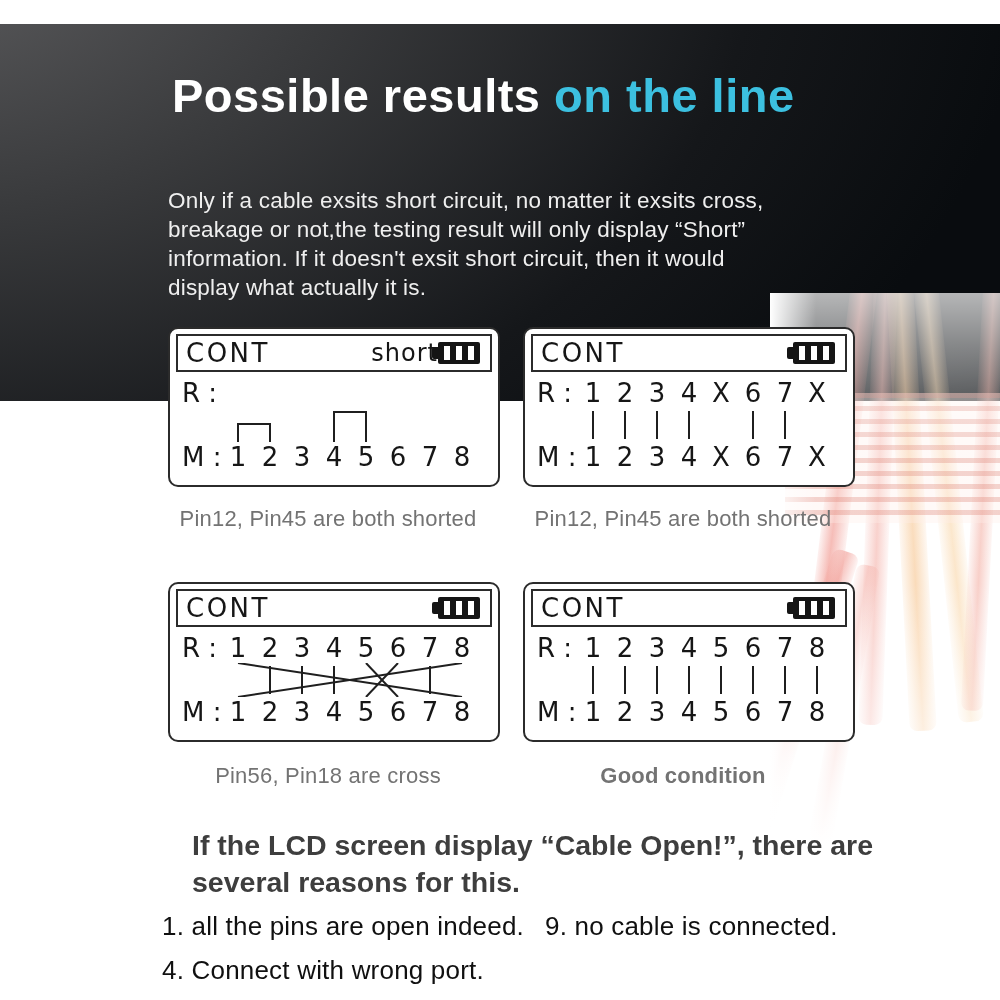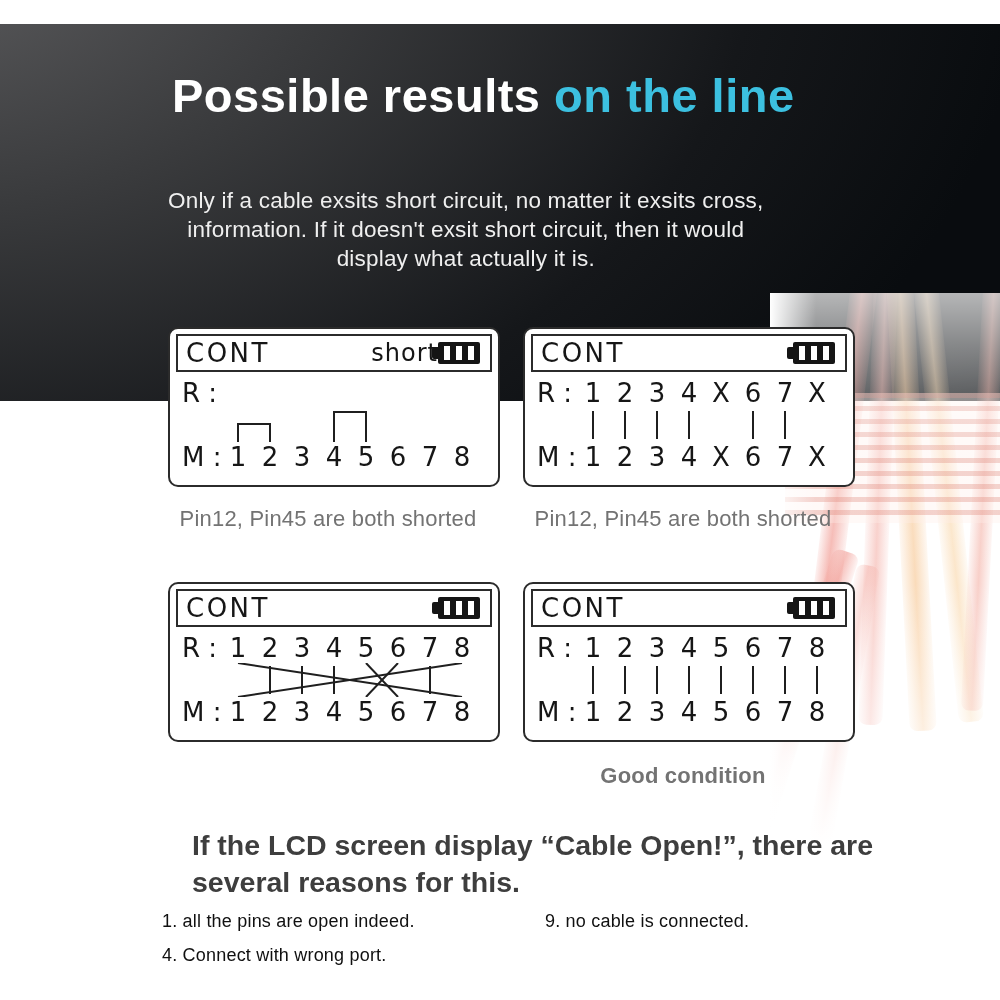--- a/index.html
+++ b/index.html
@@ -22,21 +22,21 @@
   .hero-title{
     position:absolute;left:172px;top:44px;margin:0;
     font-size:47px;font-weight:700;letter-spacing:0.5px;white-space:nowrap;
   }
   .t-main{color:#ffffff;}
   .t-accent{color:#3cc0e0;}
   .hero-par{
     position:absolute;left:168px;top:139px;
     font-size:22.5px;line-height:29px;color:#efefef;letter-spacing:0.2px;
   }
-  .hero-par span{display:block;text-align:center;}
+  .hero-par span{display:block;}
 
   
   .cables{position:absolute;left:770px;top:293px;width:230px;height:580px;overflow:hidden;z-index:0;}
   .cables .stripe{position:absolute;border-radius:8px;}
   .st1{left:55px;top:-12px;width:27px;height:430px;background:linear-gradient(90deg,rgba(238,130,120,.10),rgba(238,130,120,.55) 45%,rgba(238,130,120,.10));transform:rotate(7deg);}
   .st2{left:96px;top:-8px;width:24px;height:440px;background:linear-gradient(90deg,rgba(242,160,150,.08),rgba(242,160,150,.50) 50%,rgba(242,160,150,.08));transform:rotate(2deg);}
   .st3{left:128px;top:-12px;width:27px;height:450px;background:linear-gradient(90deg,rgba(246,190,130,.10),rgba(246,190,130,.55) 50%,rgba(246,190,130,.10));transform:rotate(-3deg);}
   .st4{left:166px;top:-10px;width:25px;height:440px;background:linear-gradient(90deg,rgba(248,205,150,.08),rgba(248,205,150,.50) 50%,rgba(248,205,150,.08));transform:rotate(-6deg);}
   .st5{left:202px;top:-12px;width:22px;height:430px;background:linear-gradient(90deg,rgba(240,150,135,.08),rgba(240,150,135,.45) 50%,rgba(240,150,135,.08));transform:rotate(3deg);}
   .st6{left:8px;top:250px;width:27px;height:360px;background:linear-gradient(90deg,rgba(238,130,120,.08),rgba(238,130,120,.50) 50%,rgba(238,130,120,.08));transform:rotate(18deg);}
@@ -99,34 +99,35 @@
 
   
   .footer-heading{
     position:absolute;left:168px;top:827px;width:710px;z-index:2;
     font-size:28.5px;font-weight:700;line-height:37px;color:#3e3e3e;margin-left:24px;
   }
   .footer-heading span{display:block;}
   .reasons{
     position:absolute;left:162px;top:911px;z-index:2;
     display:grid;grid-template-columns:383px auto;row-gap:13px;
-    font-size:18px;color:#101010;letter-spacing:0.2px;
+    font-size:26px;color:#101010;letter-spacing:0.2px;
   }
 </style>
 </head>
 <body>
 
 <div class="canvas">
 
   <header class="hero">
     <h1 class="hero-title">
       <span class="t-main">Possible results </span><span class="t-accent">on the line</span>
     </h1>
     <p class="hero-par">
       <span>Only if a cable exsits short circuit, no matter it exsits cross,</span>
+      <span>breakage or not,the testing result will only display “Short”</span>
       <span>information. If it doesn't exsit short circuit, then it would</span>
       <span>display what actually it is.</span>
     </p>
   </header>
 
   <div class="cables">
     <div class="stripe st1"></div>
     <div class="stripe st2"></div>
     <div class="stripe st3"></div>
     <div class="stripe st4"></div>
@@ -307,20 +308,21 @@
           <span class="pin-cell">5</span>
           <span class="pin-cell">6</span>
           <span class="pin-cell">7</span>
           <span class="pin-cell">8</span>
         </div>
     </div>
   </div>
 
   <div class="caption cap0">Pin12, Pin45 are both shorted</div>
   <div class="caption cap1">Pin12, Pin45 are both shorted</div>
+  <div class="caption cap2">Pin56, Pin18 are cross</div>
   <div class="caption cap3">Good condition</div>
 
   <div class="footer-heading">
     <span>If the LCD screen display “Cable Open!”, there are</span>
     <span>several reasons for this.</span>
   </div>
   <div class="reasons">
     <span>1. all the pins are open indeed.</span>
     <span>9. no cable is connected.</span>
     <span>4. Connect with wrong port.</span>

